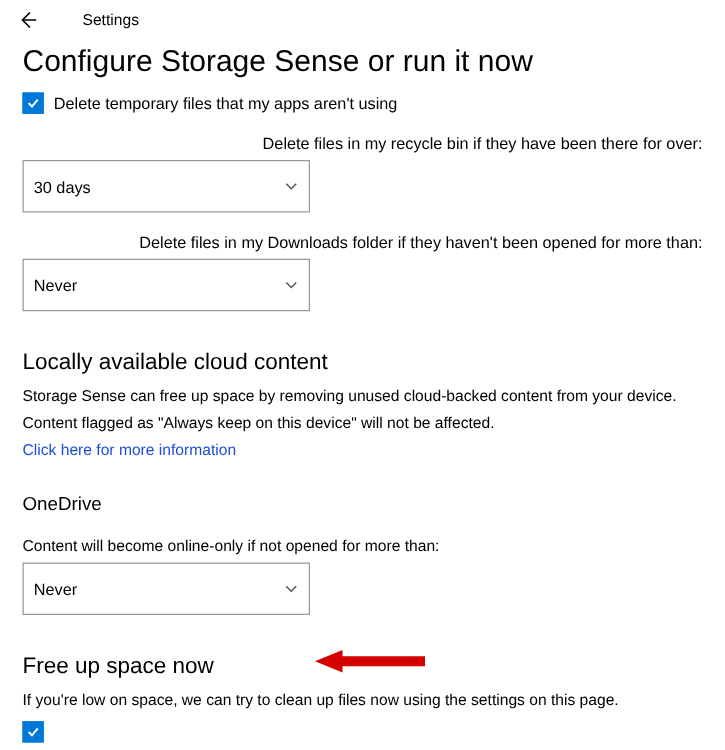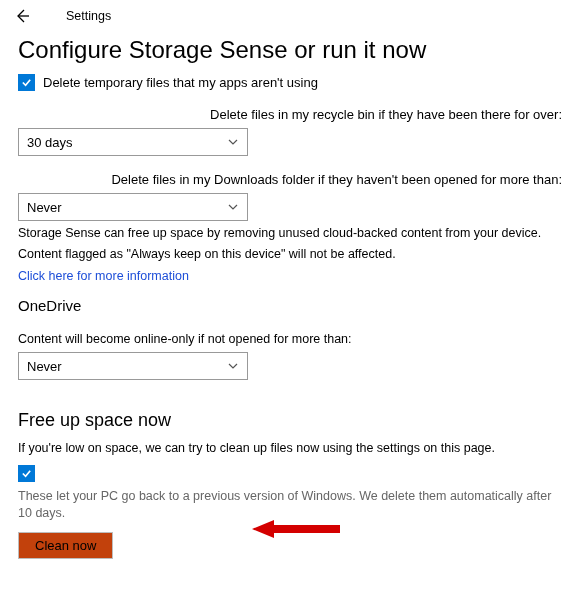--- a/index.html
+++ b/index.html
@@ -48,21 +48,21 @@
   }
   .cbox svg { display:block; }
   .field-label {
     font-size: 13px;
     margin-top: 16px;
     margin-bottom: 6px;
     text-align: right;
   }
   .select {
     width: 230px;
-    height: 28px;
+    height: 42px;
     border: 1px solid #999;
     background: #fff;
     display: flex;
     align-items: center;
     justify-content: space-between;
     padding: 0 8px;
     font-size: 13px;
     box-sizing: border-box;
   }
   .select .chev svg { display:block; }
@@ -78,21 +78,21 @@
   }
   .link {
     color: #1d4ed8;
     font-size: 12.5px;
     margin-top: 6px;
     cursor: pointer;
   }
   .sub-head {
     font-size: 15px;
     font-weight: 400;
-    margin-top: 14px;
+    margin-top: 28px;
     margin-bottom: 1px;
   }
   .small-note {
     font-size: 12.5px;
     color: #666;
     margin-top: 6px;
     line-height: 17px;
   }
   .btn {
     display: inline-block;
@@ -147,20 +147,21 @@
   <div class="field-label">Delete files in my Downloads folder if they haven't been opened for more than:</div>
   <div class="select">
     <span>Never</span>
     <span class="chev">
       <svg width="12" height="12" viewBox="0 0 12 12">
           <path d="M2 4 L6 8 L10 4" stroke="#555" stroke-width="1.2" fill="none"></path>
         </svg>
     </span>
   </div>
 
+  <h2 class="section">Locally available cloud content</h2>
   <div class="body-text">Storage Sense can free up space by removing unused cloud-backed content from your device.</div>
   <div class="body-text">Content flagged as "Always keep on this device" will not be affected.</div>
   <div class="link">Click here for more information</div>
 
   <div class="sub-head">OneDrive</div>
   <div class="body-text" style="margin-top:16px">Content will become online-only if not opened for more than:</div>
   <div class="select" style="margin-top:4px">
     <span>Never</span>
     <span class="chev">
       <svg width="12" height="12" viewBox="0 0 12 12">

